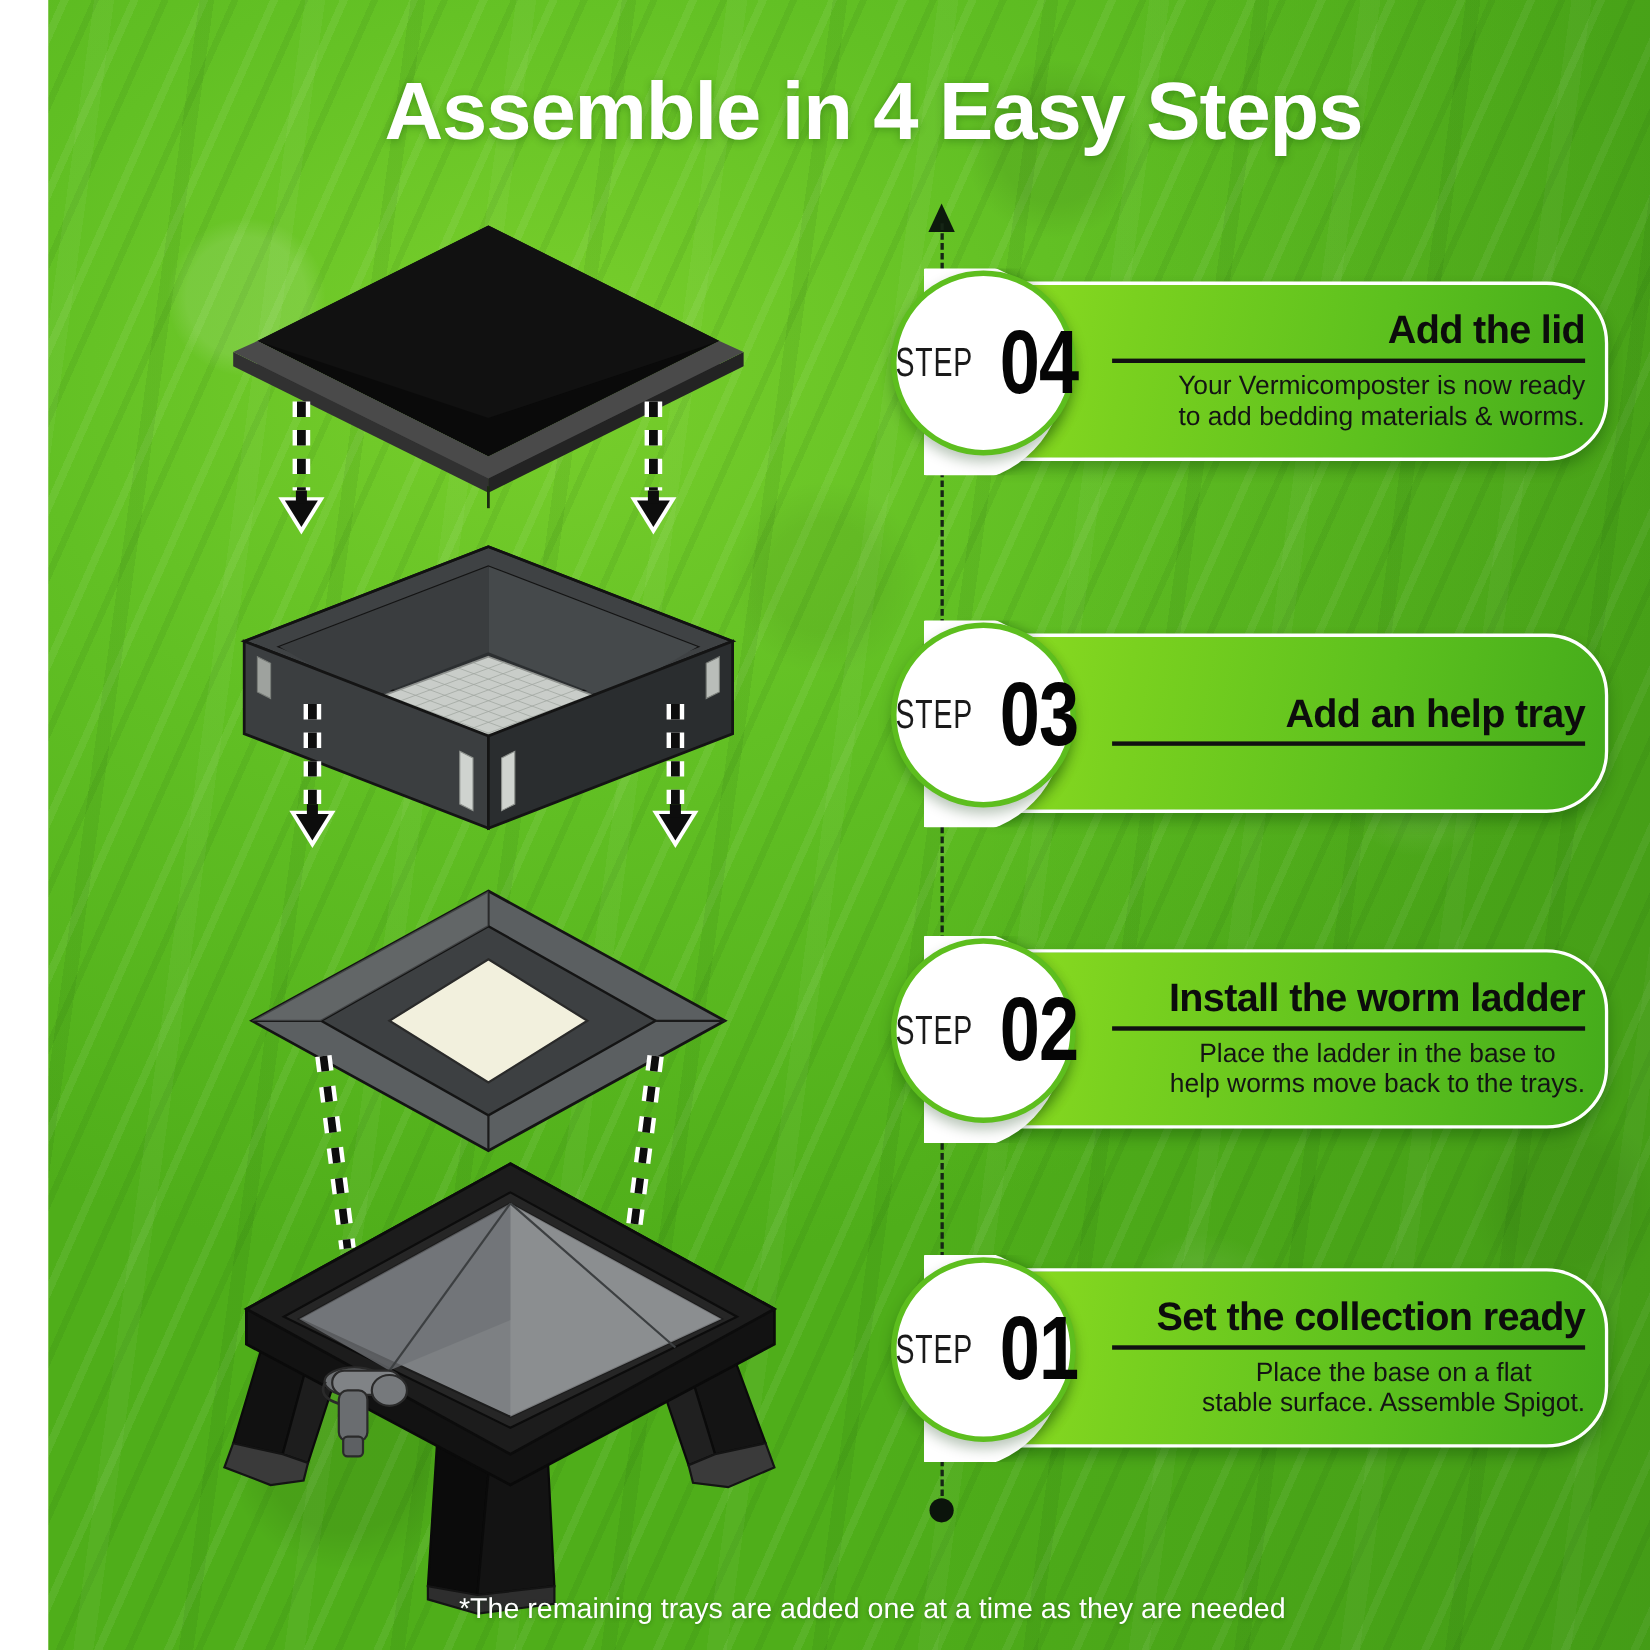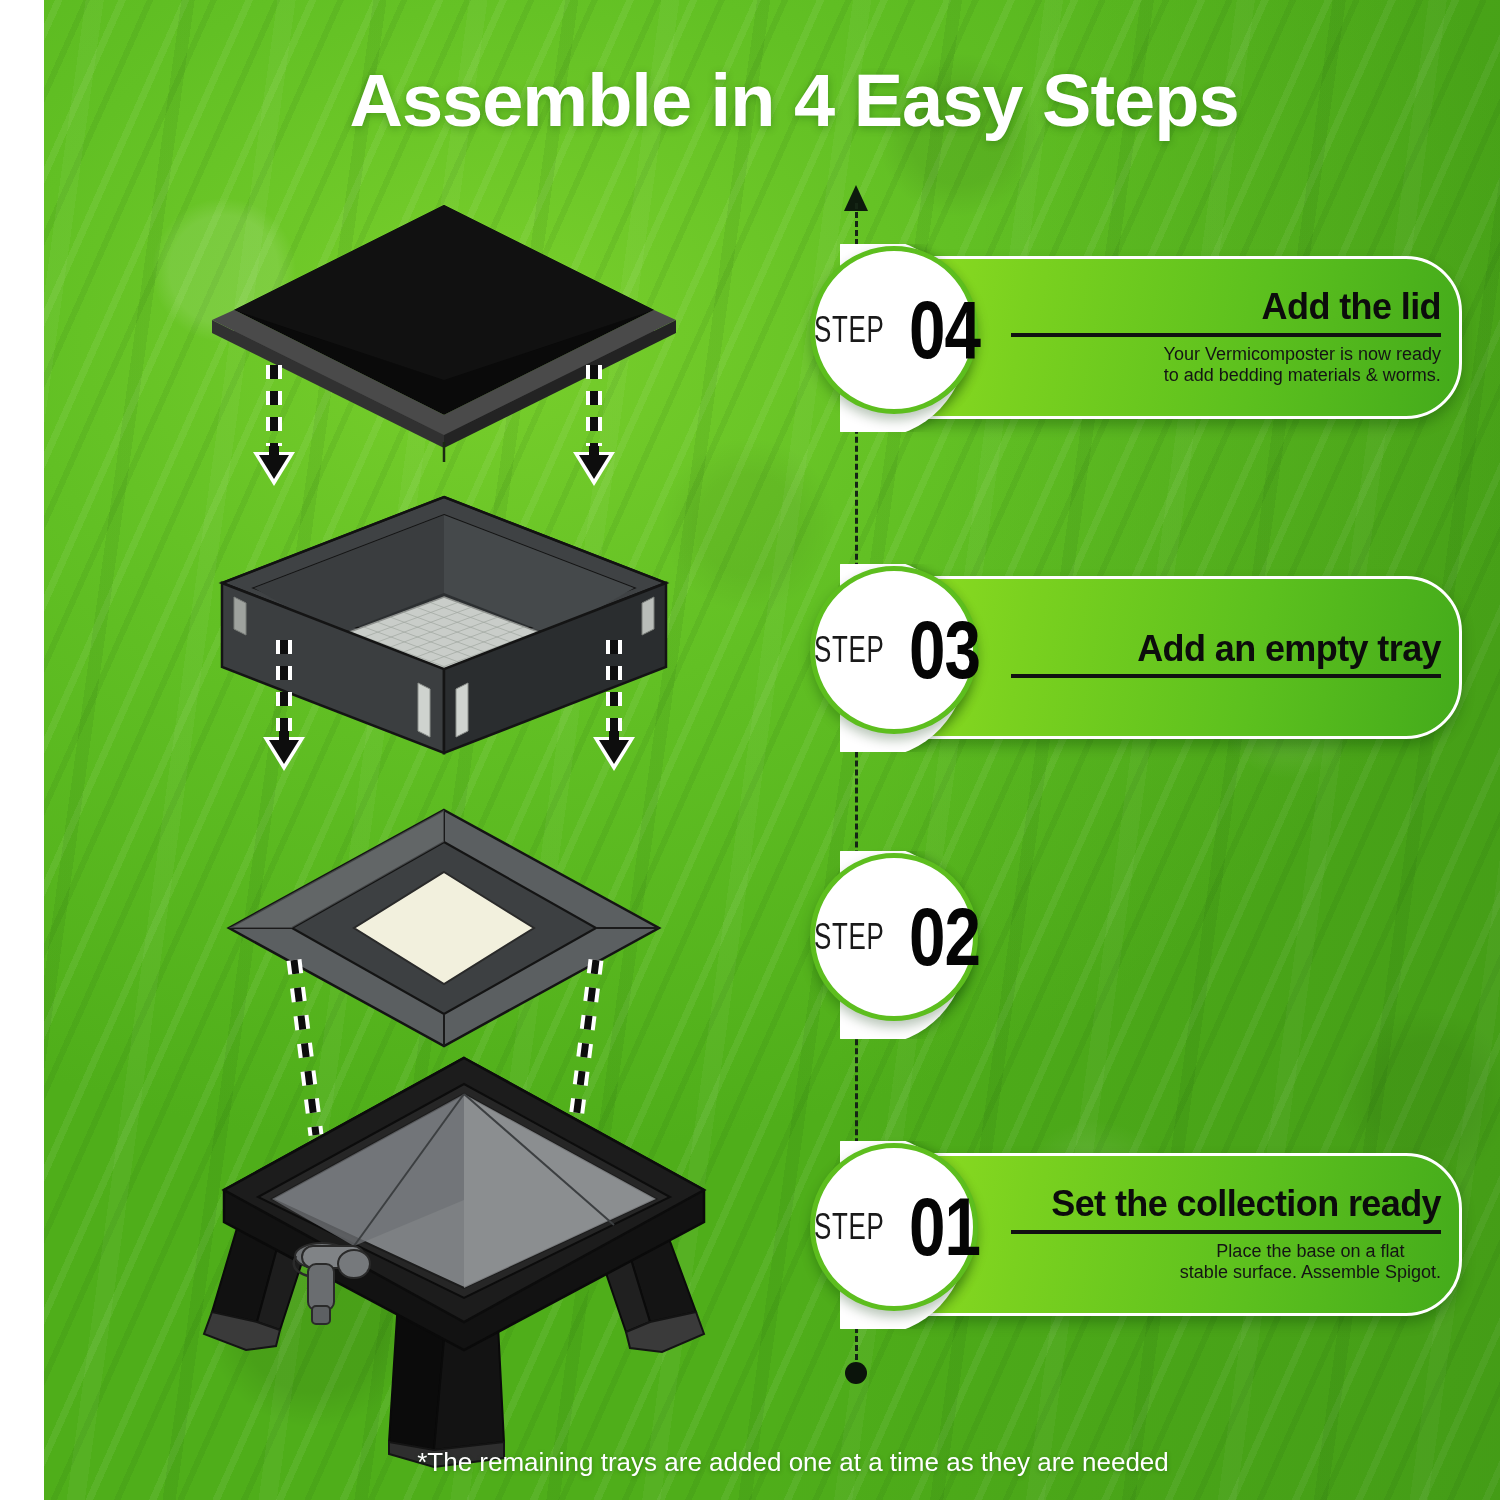--- a/index.html
+++ b/index.html
@@ -121,21 +121,21 @@
   }
   .card-title{
     font-size:36px; font-weight:bold; color:#0c0c0c;
     letter-spacing:-.6px; white-space:nowrap; line-height:1.05;
   }
   .card-rule{
     height:4px; background:#111; margin:7px 0 7px 0; width:100%;
     max-width:430px;
   }
   .card-body{
-    font-size:18px; color:#141414; text-align:center; line-height:1.20;
+    font-size:24px; color:#141414; text-align:center; line-height:1.20;
     white-space:pre-line;
   }
 
   
   .swoop{
     position:absolute; left:36px; top:6px;
     width:150px; height:188px;
     overflow:hidden;
     pointer-events:none;
   }
@@ -378,32 +378,40 @@
     <div class="swoop"></div>
     <div class="badge">
       <span class="badge-word">STEP</span>
       <span class="badge-num">04</span>
     </div>
   </div>
 
   <div class="step" style="top:558px;">
     <div class="card">
       <div class="card-inner">
-        <div class="card-title">Add an empty tray</div>
+        <div class="card-title">Add an help tray</div>
         <div class="card-rule"></div>
       </div>
     </div>
     <div class="swoop"></div>
     <div class="badge">
       <span class="badge-word">STEP</span>
       <span class="badge-num">03</span>
     </div>
   </div>
 
   <div class="step" style="top:845px;">
+    <div class="card">
+      <div class="card-inner">
+        <div class="card-title">Install the worm ladder</div>
+        <div class="card-rule"></div>
+        <div class="card-body">Place the ladder in the base to
+help worms move back to the trays.</div>
+      </div>
+    </div>
     <div class="swoop"></div>
     <div class="badge">
       <span class="badge-word">STEP</span>
       <span class="badge-num">02</span>
     </div>
   </div>
 
   <div class="step" style="top:1135px;">
     <div class="card">
       <div class="card-inner">

